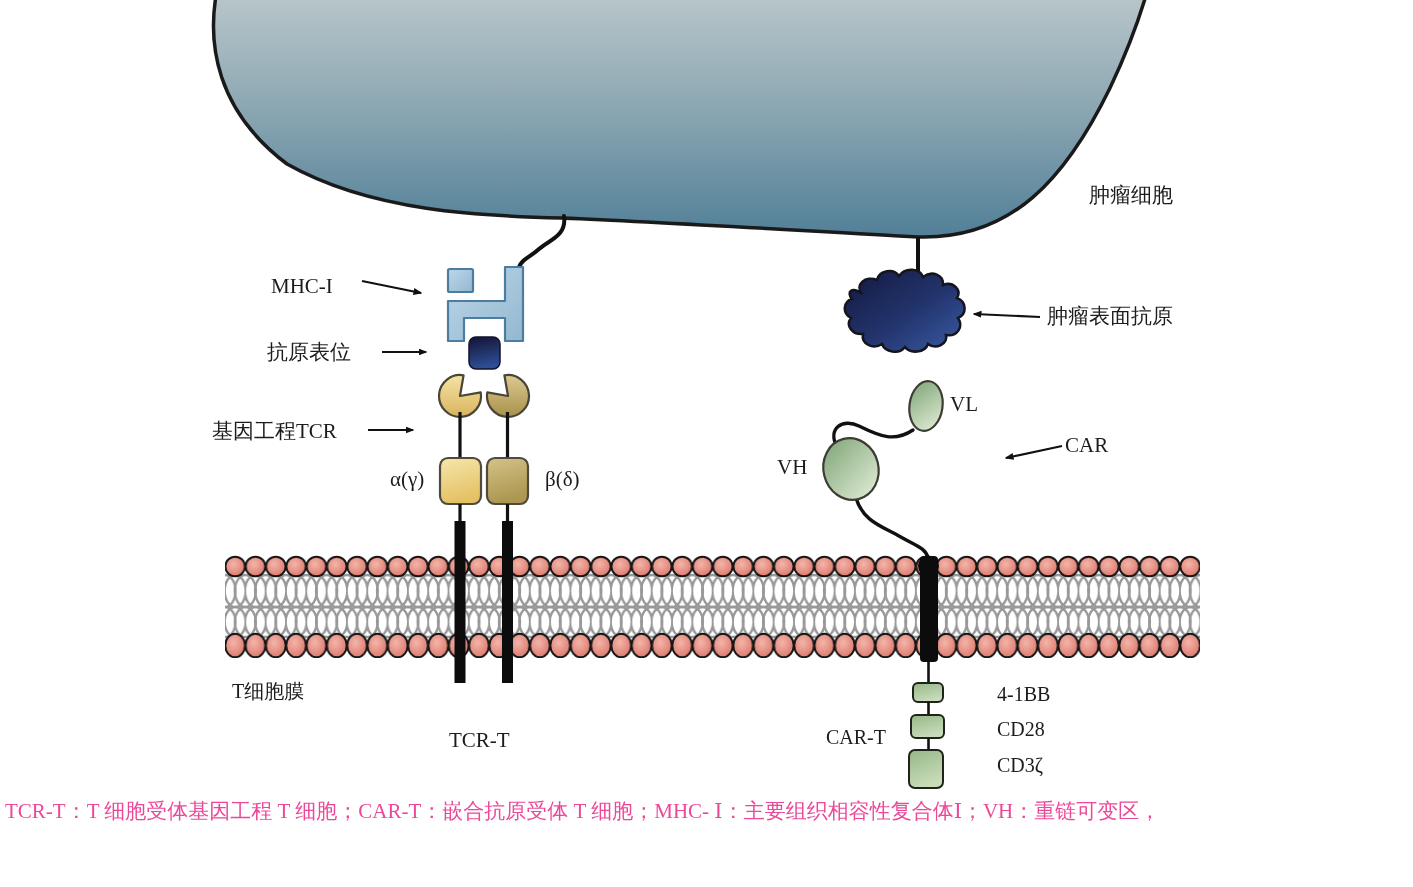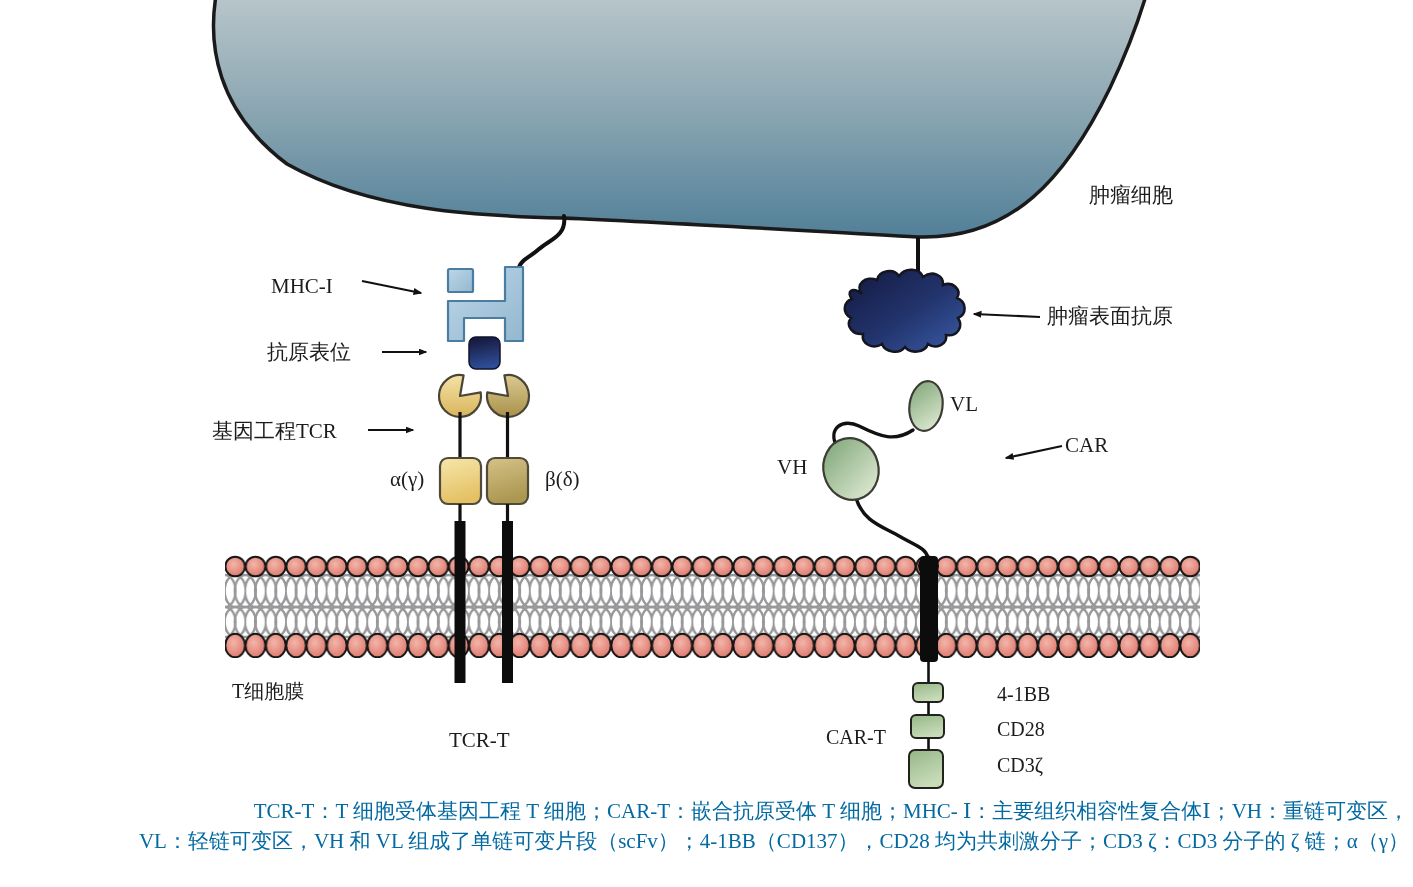--- a/index.html
+++ b/index.html
@@ -2,32 +2,31 @@
 <html><head>
 <meta charset="utf-8">
 <style>
   html,body{margin:0;padding:0;background:#ffffff;}
   #canvas{
     position:relative;
     width:1413px;height:887px;
     background:#ffffff;
     font-family:"Liberation Serif","DejaVu Serif",serif;
     overflow:hidden;
-    text-align:right;
   }
   svg{position:absolute;left:0;top:0;}
   svg text{
     font-family:"Liberation Serif","DejaVu Serif",serif;
     fill:#1c1c1c;
   }
   .lbl{font-size:21px;}
   .lbl-sm{font-size:20px;}
   .caption{
     position:absolute;left:5px;top:797px;width:1404px;
-    font-size:21px;line-height:29.5px;color:#0369a1;
+    font-size:21px;line-height:29.5px;color:#ec4899;
   }
 </style>
 </head>
 <body>
 
 <div id="canvas">
   <svg width="1413" height="887" viewBox="0 0 1413 887">
     <defs>
       <linearGradient id="tumorGrad" gradientUnits="userSpaceOnUse" x1="700" y1="-15" x2="700" y2="242">
         <stop offset="0" stop-color="#bcc9cc"></stop>
@@ -180,15 +179,14 @@
     <text class="lbl-sm" x="232" y="698">T细胞膜</text>
     <text class="lbl" x="449" y="747">TCR-T</text>
     <text class="lbl-sm" x="826" y="744">CAR-T</text>
     <text class="lbl-sm" x="997" y="701">4-1BB</text>
     <text class="lbl-sm" x="997" y="736">CD28</text>
     <text class="lbl-sm" x="997" y="772">CD3ζ</text>
   </svg>
 
   <div class="caption">
     <div>TCR-T：T 细胞受体基因工程 T 细胞；CAR-T：嵌合抗原受体 T 细胞；MHC- Ⅰ：主要组织相容性复合体Ⅰ；VH：重链可变区，</div>
-    <div>VL：轻链可变区，VH 和 VL 组成了单链可变片段（scFv）；4-1BB（CD137），CD28 均为共刺激分子；CD3 ζ：CD3 分子的 ζ 链；α（γ）</div>
   </div>
 </div>
 
 </body></html>

